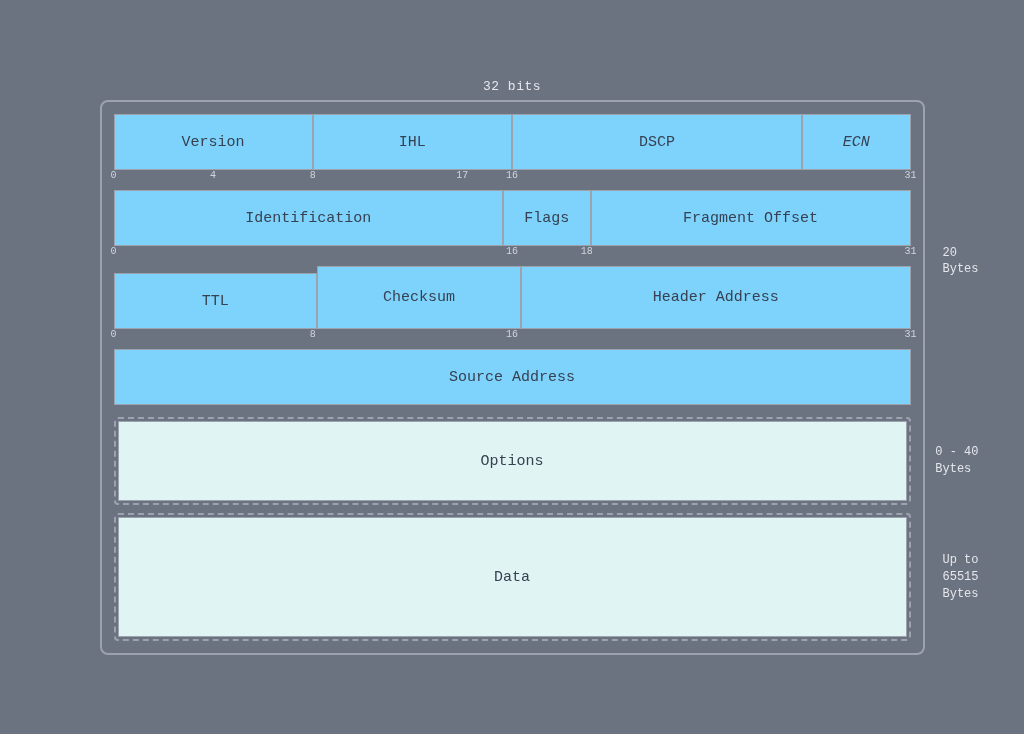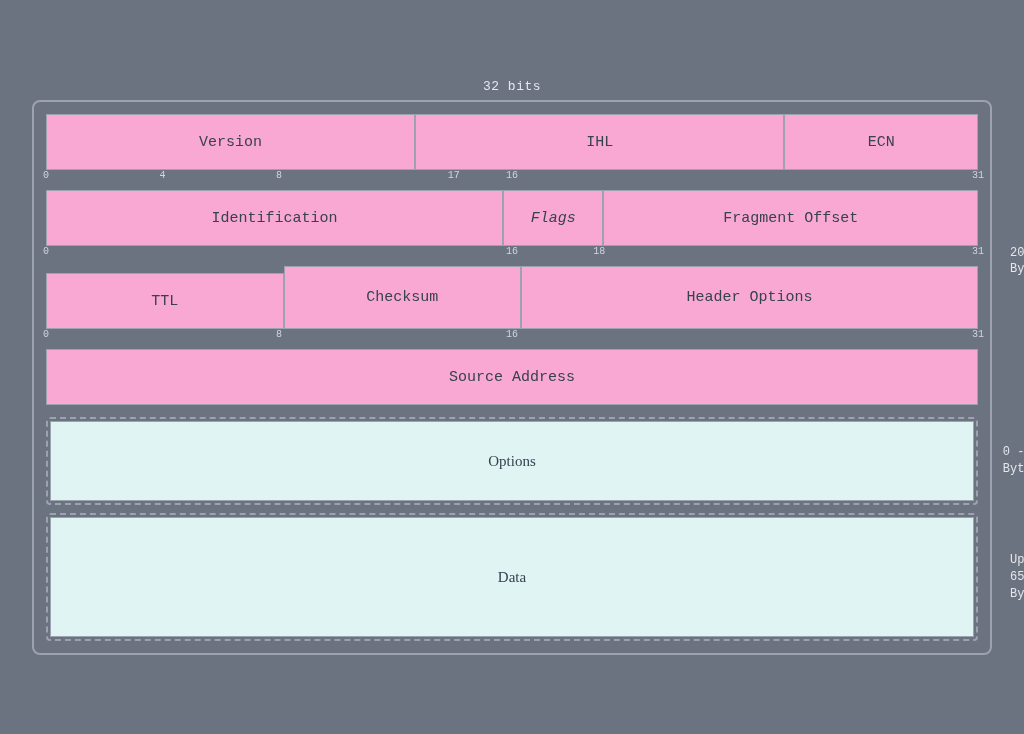--- a/index.html
+++ b/index.html
@@ -9,21 +9,21 @@
       font-family: 'Courier New', Courier, monospace;
       display: flex;
       align-items: center;
       justify-content: center;
       min-height: 100vh;
       padding: 20px;
     }
 
     .outer-wrapper {
       position: relative;
-      width: 960px;
+      width: 825px;
     }
 
     .bits-label {
       text-align: center;
       color: #e5e7eb;
       font-size: 13px;
       margin-bottom: 6px;
       letter-spacing: 0.5px;
     }
 
@@ -40,21 +40,21 @@
       margin-bottom: 0;
     }
 
     .field-row {
       display: flex;
       width: 100%;
       margin-bottom: 0;
     }
 
     .field-cell {
-      background-color: #f9a8d4;
+      background-color: #7dd3fc;
       border: 1.5px solid #9ca3af;
       display: flex;
       align-items: center;
       justify-content: center;
       font-size: 15px;
       color: #374151;
       padding: 14px 8px;
       min-height: 56px;
     }
 
@@ -76,26 +76,26 @@
       color: #d1d5db;
       transform: translateX(-50%);
     }
 
     
     
 
     .version { flex: 4; }
     .ihl { flex: 4; }
     .dscp { flex: 6; }
-    .ecn { flex: 2; }
+    .ecn { flex: 2; font-style: italic; }
     .total-length { flex: 16; }
 
     
     .identification { flex: 16; }
-    .flags { flex: 3; font-style: italic; }
+    .flags { flex: 3; }
     .fragment-offset { flex: 13; }
 
     
     .ttl { flex: 8; margin-top: 7px; }
     .protocol { flex: 8; }
     .header-checksum { flex: 16; }
 
     
     .full-width { flex: 32; }
 
@@ -118,21 +118,20 @@
 
     .options-section {
       margin-top: 8px;
       position: relative;
     }
 
     .dashed-box {
       border: 2px dashed #9ca3af;
       border-radius: 4px;
       padding: 2px;
-      font-family: Liberation Serif, serif;
     }
 
     .data-section {
       margin-top: 8px;
       position: relative;
     }
 
     .spacer {
       height: 4px;
     }
@@ -144,20 +143,21 @@
   <div class="bits-label">32 bits</div>
 
   <div class="main-container">
 
     <div class="section-group" style="position:relative;">
 
       <div class="row-wrapper">
         <div class="field-row">
           <div class="field-cell version">Version</div>
           <div class="field-cell ihl">IHL</div>
+          <div class="field-cell dscp">DSCP</div>
           <div class="field-cell ecn">ECN</div>
         </div>
         <div class="bit-markers">
           <span class="bit-marker" style="left:0%">0</span>
           <span class="bit-marker" style="left:12.5%">4</span>
           <span class="bit-marker" style="left:25%">8</span>
           <span class="bit-marker" style="left:43.75%">17</span>
           <span class="bit-marker" style="left:50%">16</span>
           <span class="bit-marker" style="left:100%">31</span>
         </div>
@@ -174,21 +174,21 @@
           <span class="bit-marker" style="left:50%">16</span>
           <span class="bit-marker" style="left:59.375%">18</span>
           <span class="bit-marker" style="left:100%">31</span>
         </div>
       </div>
 
       <div class="row-wrapper">
         <div class="field-row">
           <div class="field-cell ttl">TTL</div>
           <div class="field-cell protocol">Checksum</div>
-          <div class="field-cell header-checksum">Header Options</div>
+          <div class="field-cell header-checksum">Header Address</div>
         </div>
         <div class="bit-markers">
           <span class="bit-marker" style="left:0%">0</span>
           <span class="bit-marker" style="left:25%">8</span>
           <span class="bit-marker" style="left:50%">16</span>
           <span class="bit-marker" style="left:100%">31</span>
         </div>
       </div>
 
       <div class="row-wrapper">

